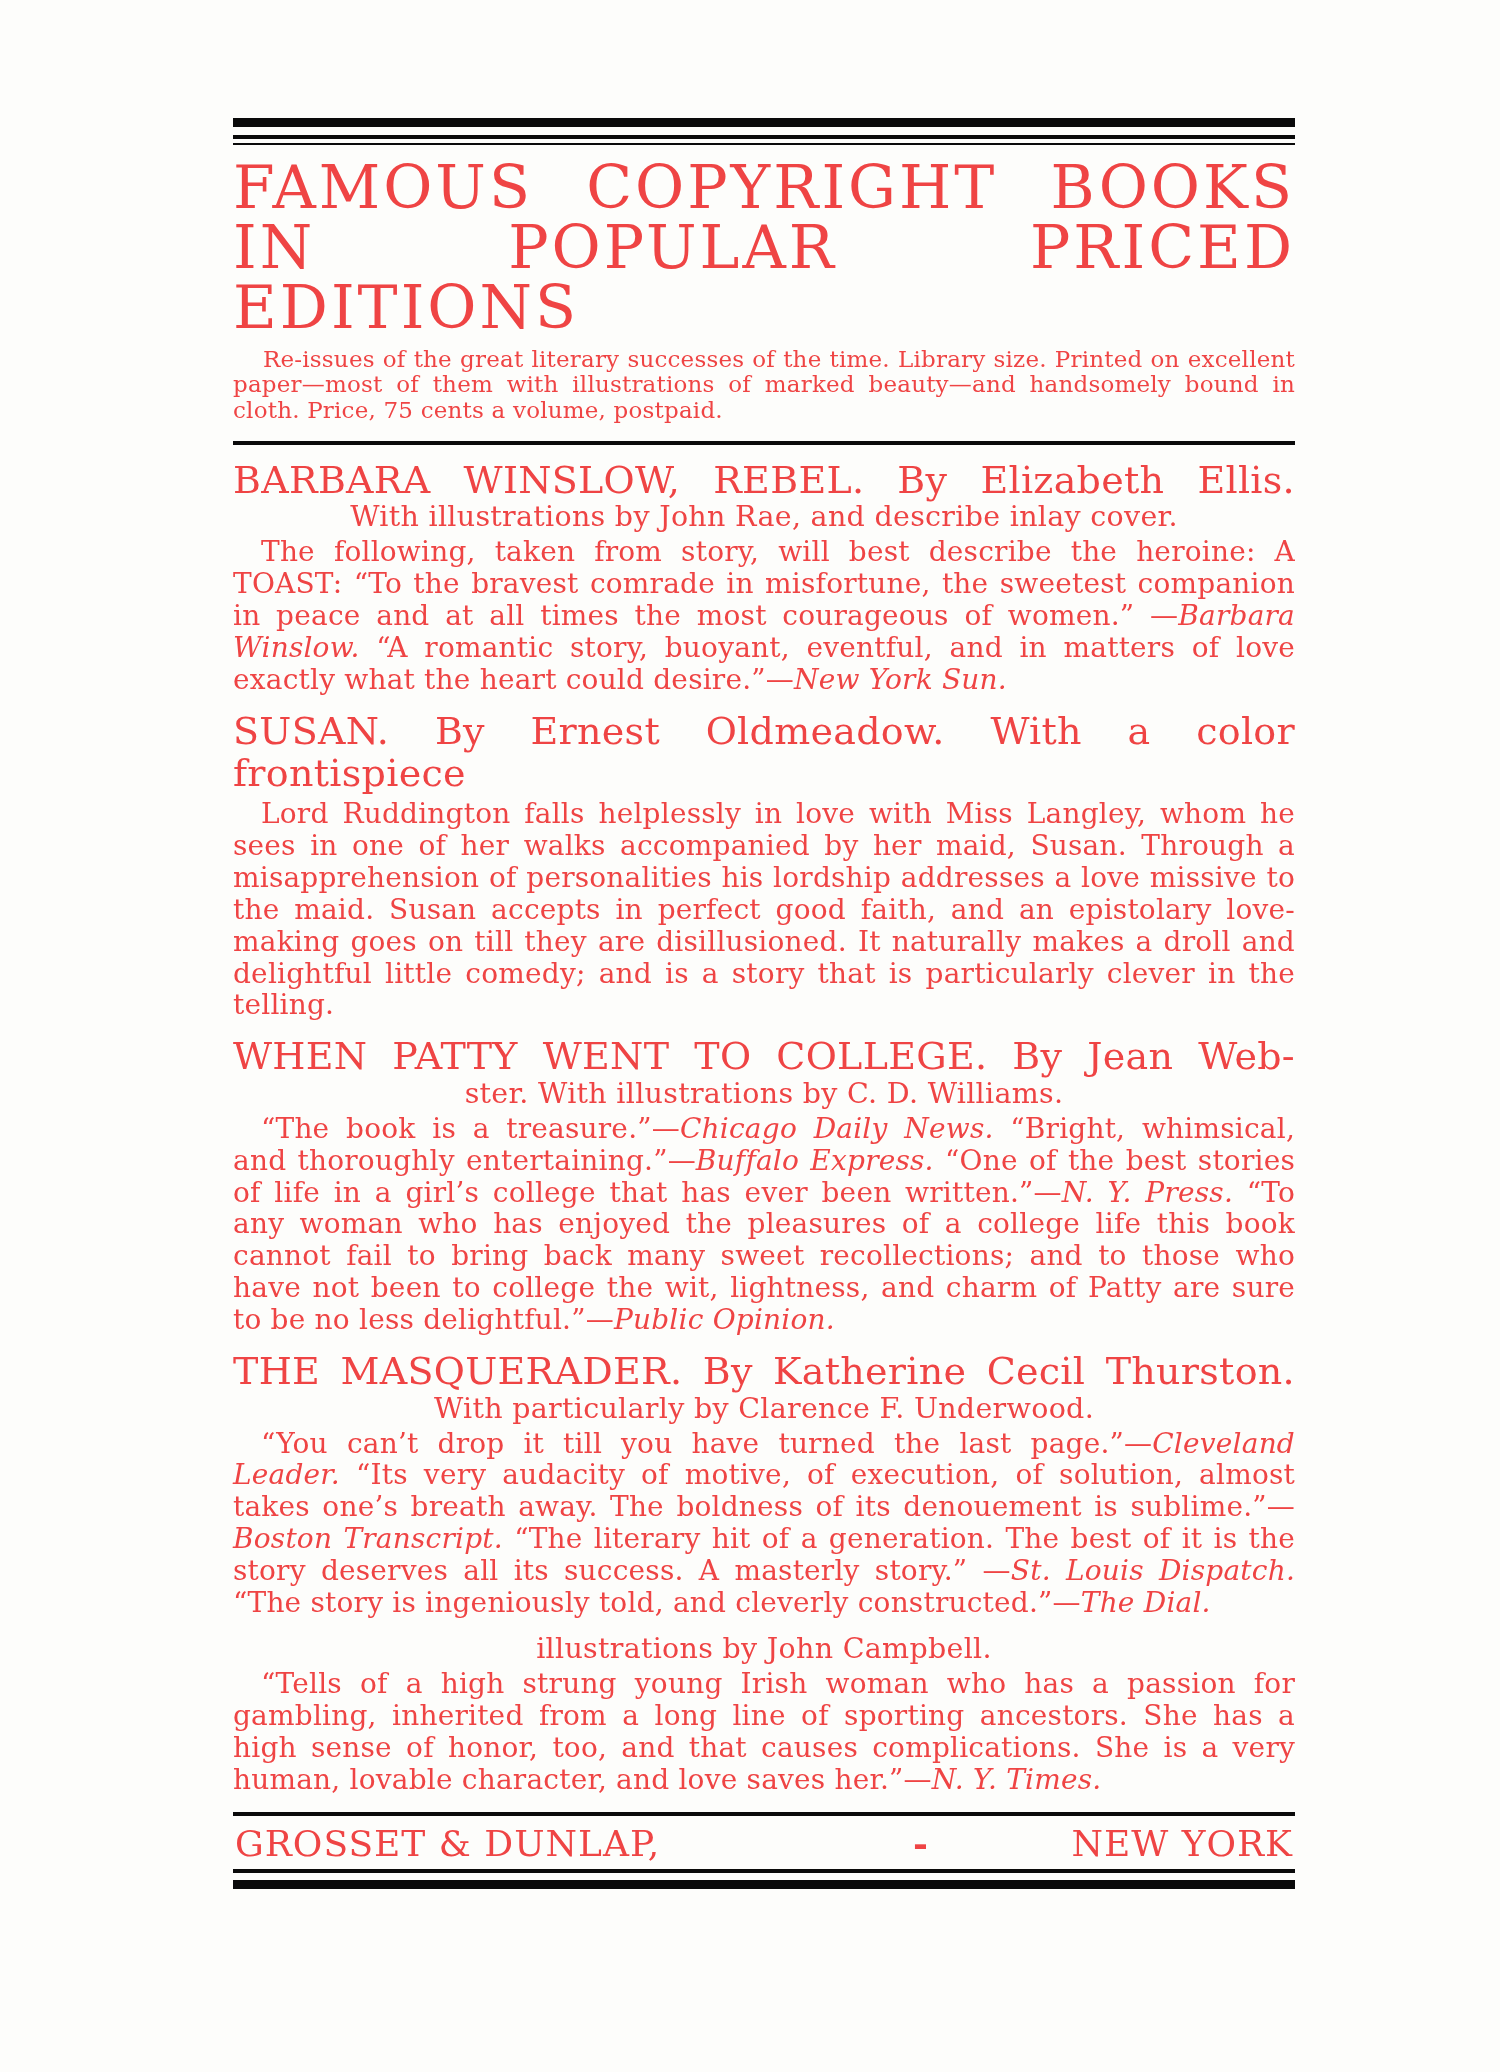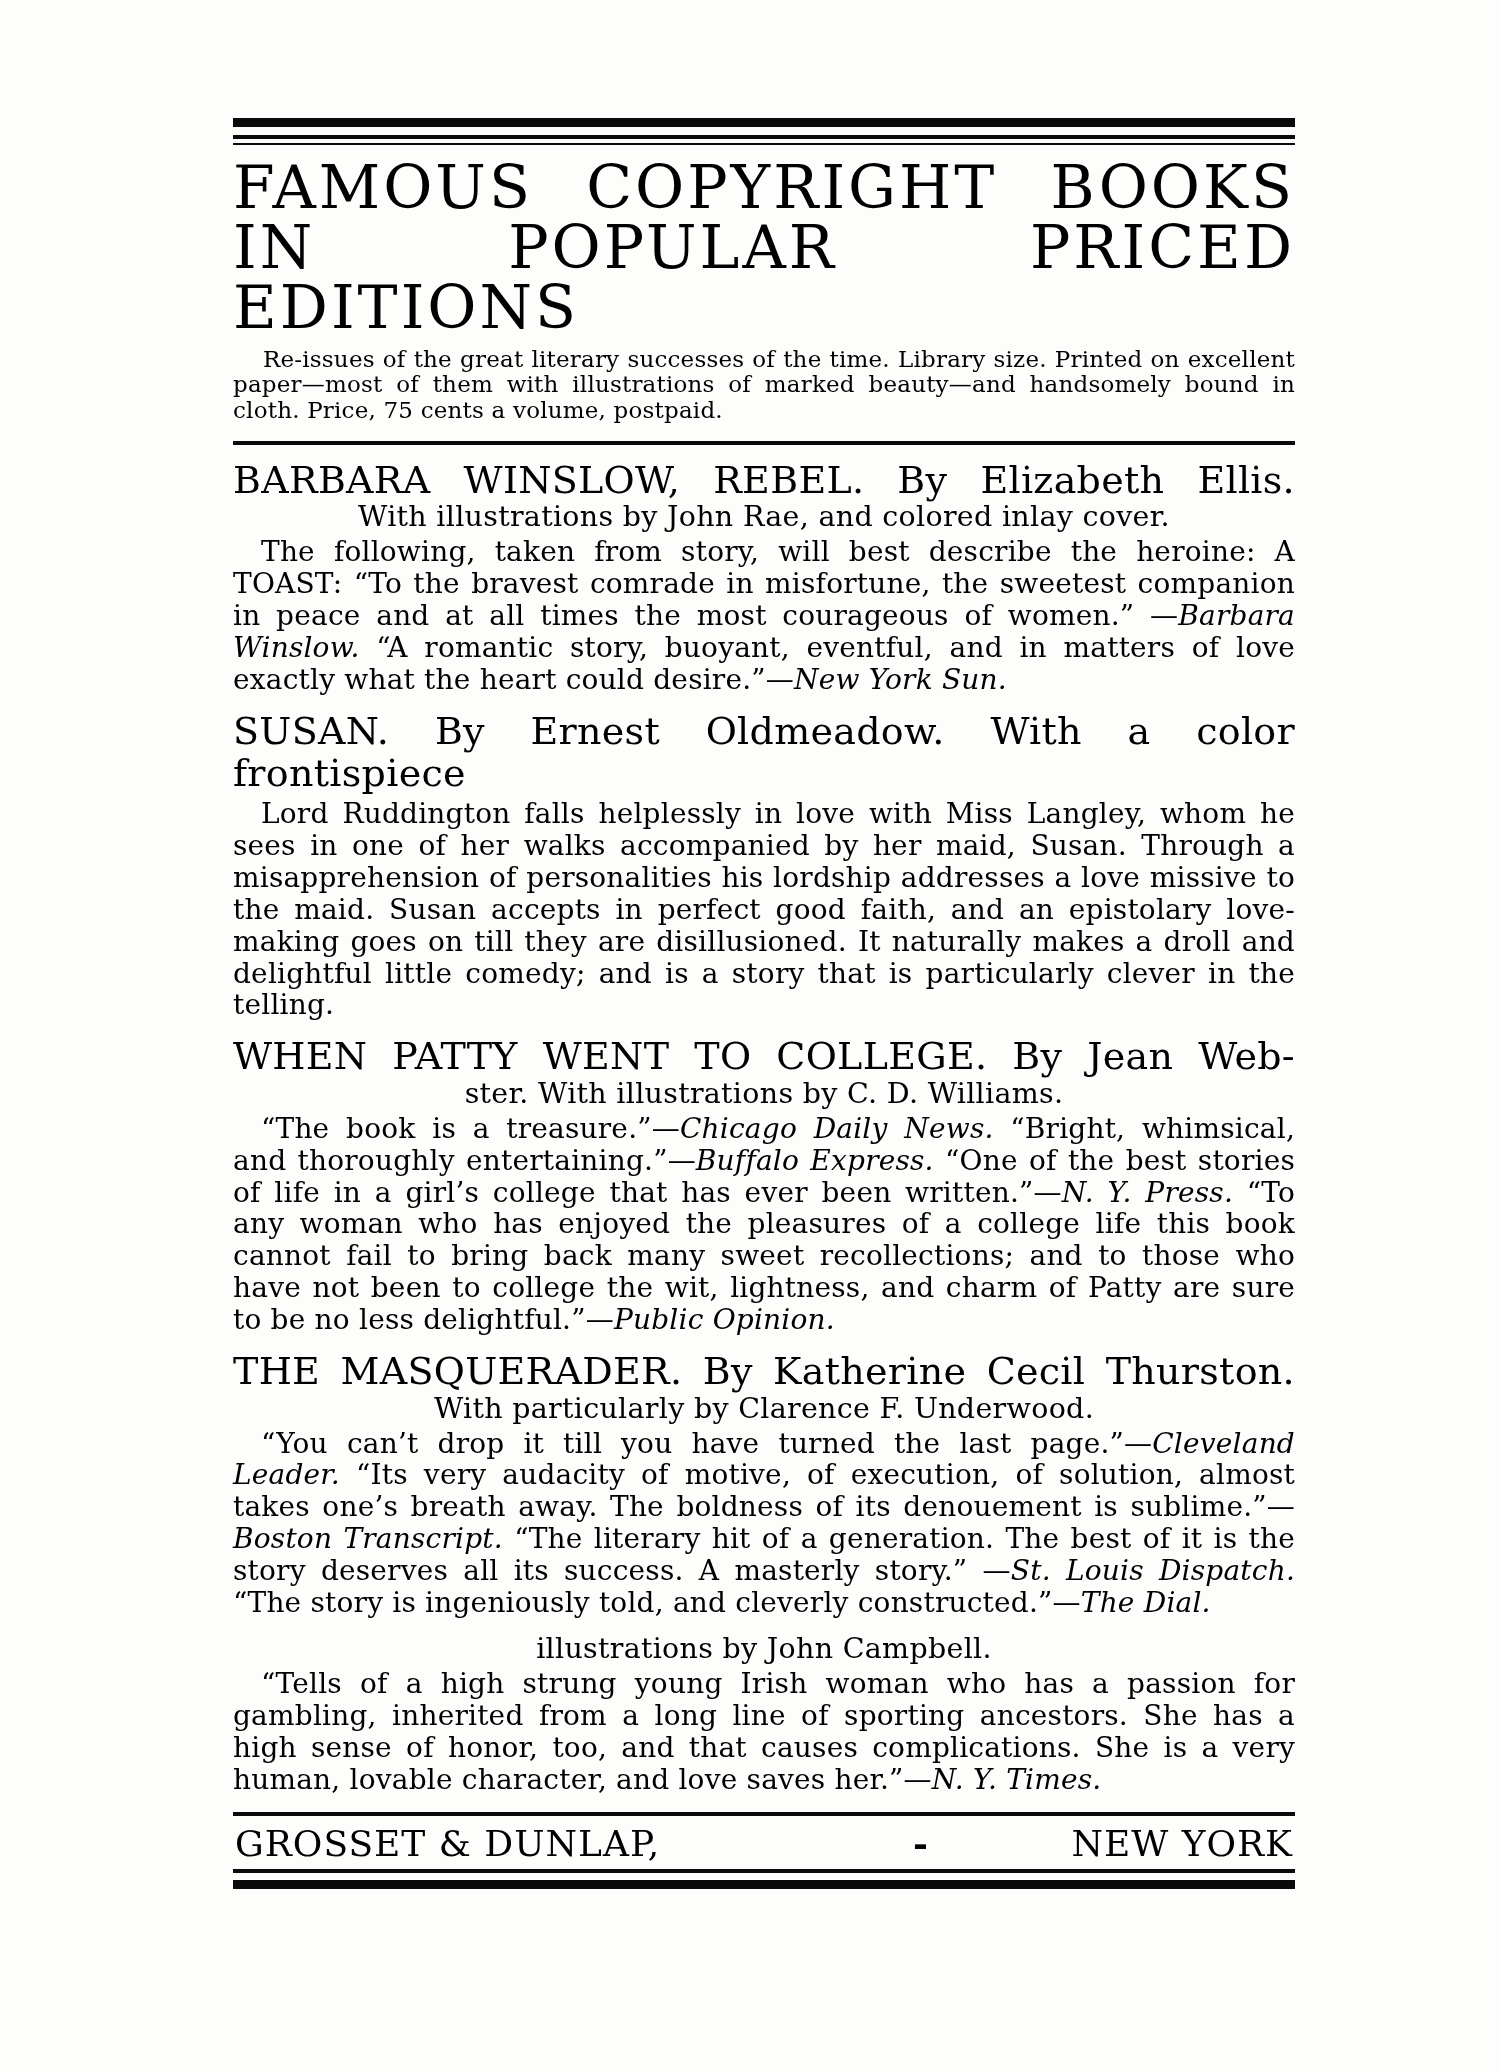--- a/index.html
+++ b/index.html
@@ -7,21 +7,21 @@
     padding: 0;
     background: #ffffff;
   }
   .page {
     position: relative;
     width: 1500px;
     height: 2072px;
     background: #fdfdfb;
     overflow: hidden;
     font-family: "DejaVu Serif", "Liberation Serif", serif;
-    color: #000000;
+    color: #ef4444;
   }
   .content {
     position: absolute;
     left: 233px;
     top: 118px;
     width: 1062px;
   }
   .rule { background: #0a0a0a; width: 100%; }
   .rule-thick { height: 9px; }
   .rule-med { height: 4px; }
@@ -113,21 +113,21 @@
       <div class="t-line">FAMOUS COPYRIGHT BOOKS</div>
       <div class="t-line">IN POPULAR PRICED EDITIONS</div>
     </div>
 
     <p class="intro">Re-issues of the great literary successes of the time. Library size. Printed on excellent paper—most of them with illustrations of marked beauty—and handsomely bound in cloth. Price, 75 cents a volume, postpaid.</p>
 
     <div class="rule rule-med divider"></div>
 
     <section class="book">
       <div class="bk-h1">BARBARA WINSLOW, REBEL. By Elizabeth Ellis.</div>
-      <div class="bk-h2">With illustrations by John Rae, and colored inlay cover.</div>
+      <div class="bk-h2">With illustrations by John Rae, and describe inlay cover.</div>
       <p class="bk-body"><span>The following, taken from story, will best describe the heroine: A TOAST: “To the bravest comrade in misfortune, the sweetest companion in peace and at all times the most courageous of women.” —</span><span class="it">Barbara Winslow.</span><span> “A romantic story, buoyant, eventful, and in matters of love exactly what the heart could desire.”—</span><span class="it">New York Sun.</span></p>
     </section>
 
     <section class="book">
       <div class="bk-h1">SUSAN. By Ernest Oldmeadow. With a color frontispiece</div>
       <p class="bk-body"><span>Lord Ruddington falls helplessly in love with Miss Langley, whom he sees in one of her walks accompanied by her maid, Susan. Through a misapprehension of personalities his lordship addresses a love missive to the maid. Susan accepts in perfect good faith, and an epistolary love-making goes on till they are disillusioned. It naturally makes a droll and delightful little comedy; and is a story that is particularly clever in the telling.</span></p>
     </section>
 
     <section class="book">
       <div class="bk-h1">WHEN PATTY WENT TO COLLEGE. By Jean Web-</div>

